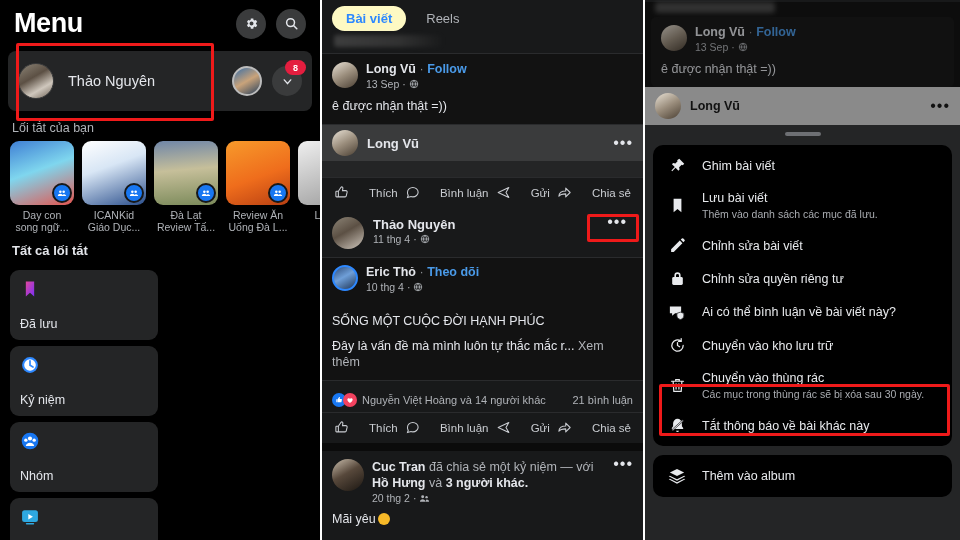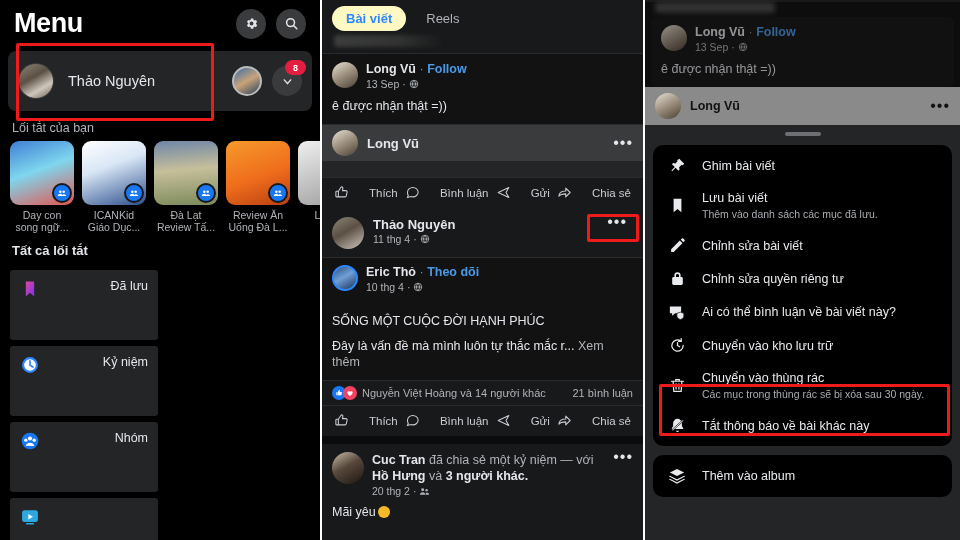--- a/index.html
+++ b/index.html
@@ -45,22 +45,22 @@
   .t1{background:linear-gradient(160deg,#3f7fd4 0%,#7fd6ee 45%,#e3554f 100%);}
   .t2{background:linear-gradient(160deg,#ffffff 0%,#d8e6f5 40%,#2b4f8c 100%);}
   .t3{background:linear-gradient(175deg,#6f86a8 0%,#c6bf9a 45%,#7b8a5a 100%);}
   .t4{background:linear-gradient(160deg,#f79a2b 0%,#ef6d1c 55%,#b83f12 100%);}
   .t5{background:linear-gradient(160deg,#efefef 0%,#9a9a9a 100%);}
   .sc-badge{position:absolute;right:2px;bottom:2px;width:20px;height:20px;border-radius:50%;
     background:#1877f2;border:2px solid #18191a;box-sizing:border-box;display:flex;align-items:center;justify-content:center;}
   .sc-name{font-size:10.5px;color:#b0b3b8;line-height:12px;margin-top:4px;text-align:center;}
 
   .tiles{display:flex;flex-wrap:wrap;gap:6px;padding:6px 10px 0 10px;}
-  .tile{width:148px;height:70px;background:#242526;border-radius:3px;box-sizing:border-box;padding:9px 10px;
-    display:flex;flex-direction:row;justify-content:space-between;}
+  .tile{width:148px;height:70px;background:#242526;border-radius:9px;box-sizing:border-box;padding:9px 10px;
+    display:flex;flex-direction:column;justify-content:space-between;}
   .tile-label{font-size:12.5px;color:#e4e6eb;}
 
   
   .tabs{display:flex;align-items:center;gap:6px;padding:6px 10px 2px 10px;background:#18191a;}
   .tab{font-size:13px;padding:5px 14px;border-radius:16px;color:#b0b3b8;}
   .tab.active{background:#fef9c3;color:#2d88ff;font-weight:bold;}
   .blurline{height:12px;margin:2px 12px 0 12px;border-radius:3px;
     background:linear-gradient(90deg,#4a4a4a 0%,#3a3a3a 60%,transparent 100%);filter:blur(2.2px);opacity:.75;width:110px;}
 
   .post{background:#18191a;}
@@ -80,21 +80,21 @@
   .barheader .p-name{font-size:13px;}
   .dots{margin-left:auto;color:#e4e6eb;font-size:16px;letter-spacing:1px;line-height:10px;}
 
   .strip{height:16px;background:#242526;border-bottom:1px solid #2a2b2d;}
   .actions{display:flex;justify-content:space-between;padding:7px 12px 8px 12px;background:#18191a;}
   .act{display:flex;align-items:center;gap:20px;font-size:11.5px;color:#c9ccd1;}
 
   .thao-head{display:flex;align-items:flex-start;gap:9px;padding:9px 10px 8px 10px;background:#18191a;position:relative;}
   .thao-head .p-av{width:32px;height:32px;}
 
-  .engagement{display:flex;align-items:center;padding:5px 10px;background:#18191a;border-bottom:1px solid #2a2b2d;font-size:11px;color:#b0b3b8;}
+  .engagement{display:flex;align-items:center;padding:5px 10px;background:#18191a;border-bottom:1px solid #2a2b2d;font-size:11px;color:#b0b3b8;margin-top:7px;}
   .reacts{display:flex;margin-right:5px;}
   .react{width:14px;height:14px;border-radius:50%;display:flex;align-items:center;justify-content:center;font-size:8px;}
   .react.like{background:#1877f2;}
   .react.love{background:#f3425f;margin-left:-3px;}
   .eng-right{margin-left:auto;}
 
   .sep{height:8px;background:#0b0b0b;}
   .smileyellow{display:inline-block;width:12px;height:12px;border-radius:50%;background:#f7b928;vertical-align:-2px;margin-left:2px;}
 
   

